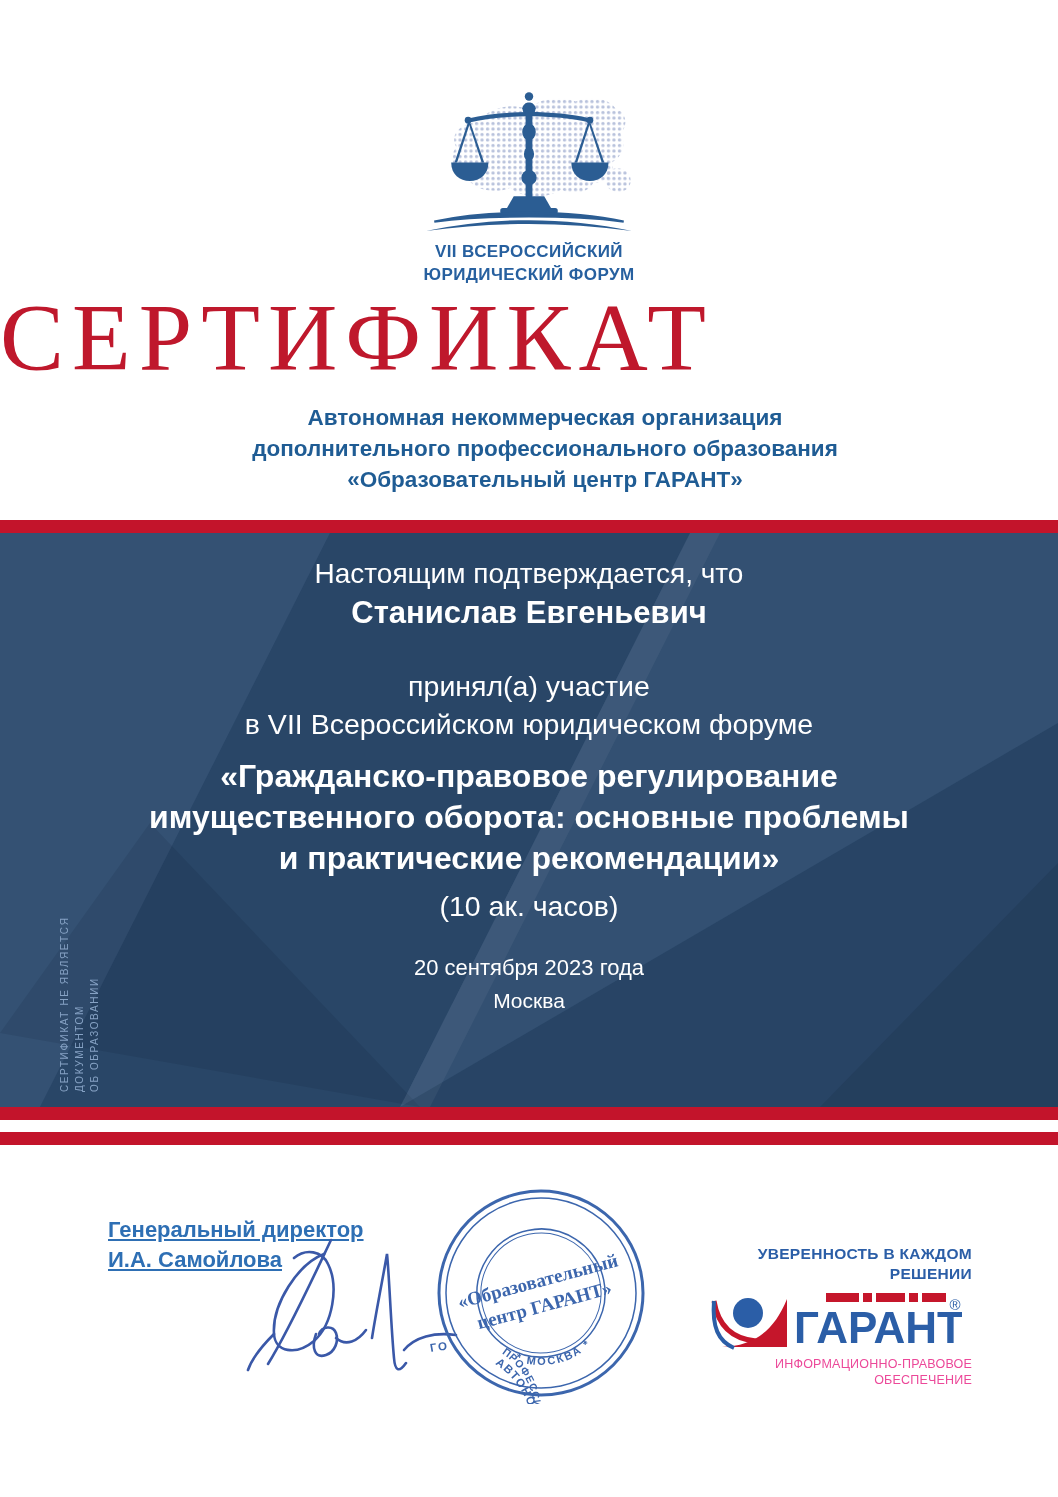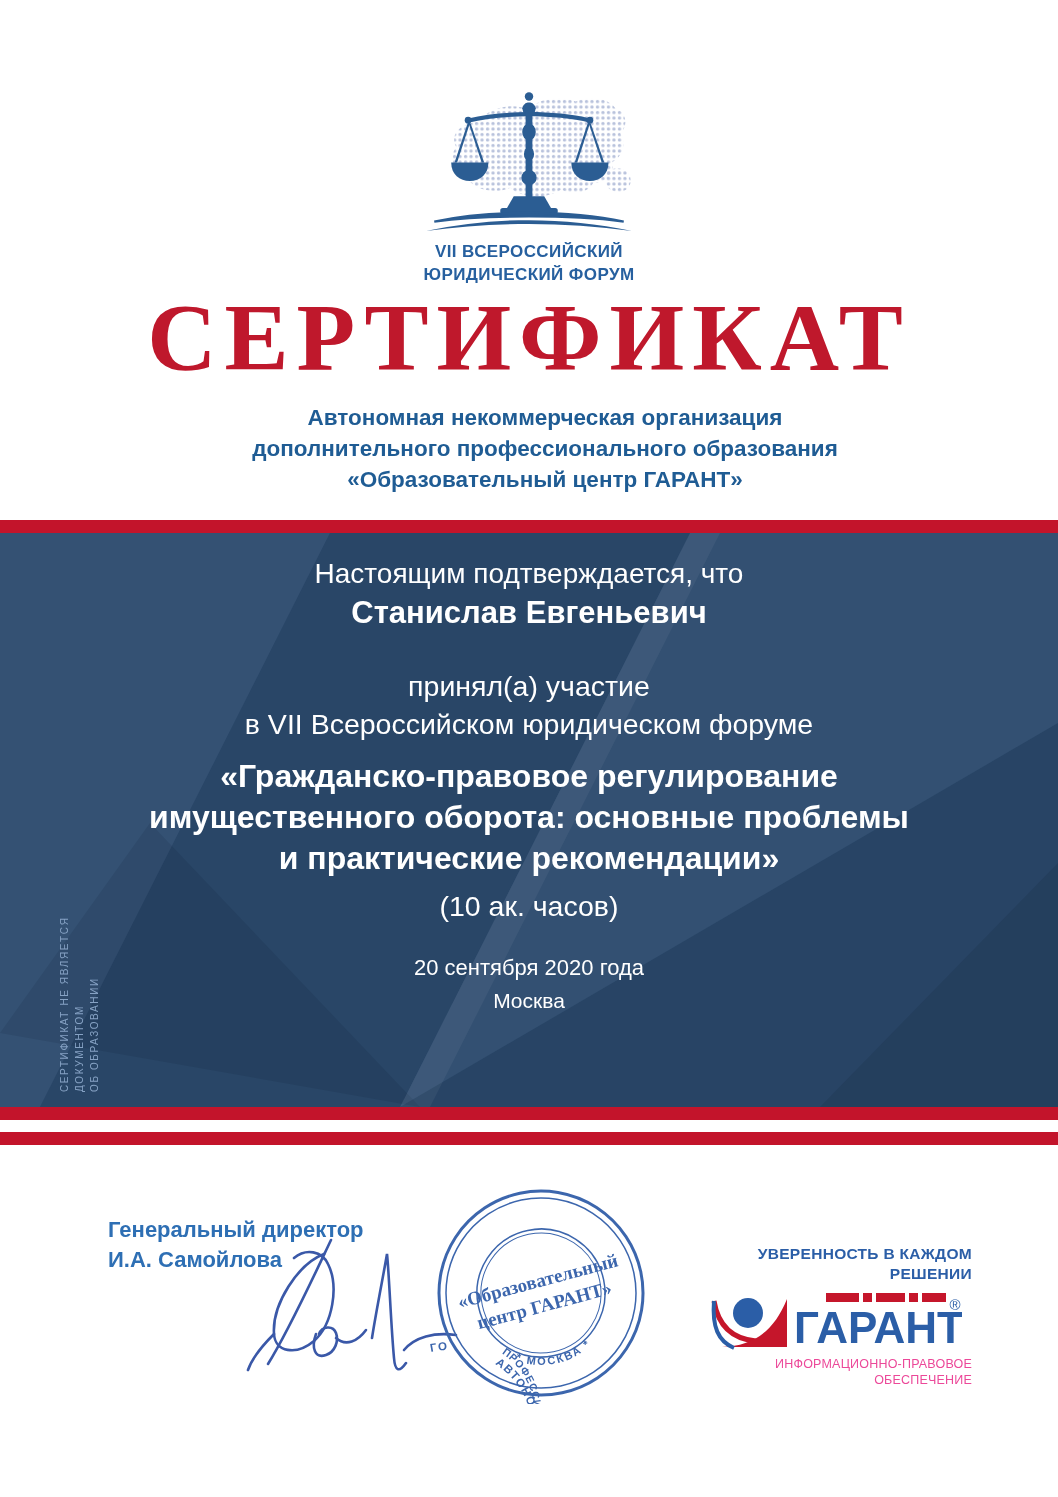--- a/index.html
+++ b/index.html
@@ -2,22 +2,22 @@
 <html><head>
 <meta charset="utf-8">
 <style>
   html,body{margin:0;padding:0;background:#ffffff;}
   .page{position:relative;width:1058px;height:1497px;background:#ffffff;overflow:hidden;
         font-family:"Liberation Sans",sans-serif;}
 
   
   .logo-wrap{position:absolute;top:88px;left:0;width:100%;text-align:center;}
   .forum-name{margin-top:0;color:#27609f;font-weight:bold;font-size:17px;line-height:23px;letter-spacing:.4px;}
-  .cert-title{position:absolute;top:288px;left:0;width:100%;text-align:center;
-              font-family:"Liberation Serif",serif;font-weight:bold;font-size:96px;line-height:100px;
+  .cert-title{position:absolute;top:288px;left:0;width:100%;
+              font-family:"Liberation Serif",serif;font-weight:normal;font-size:96px;line-height:100px;
               color:#bf182c;letter-spacing:8px;}
   .org-block{position:absolute;top:402px;left:0;width:100%;text-align:center;
              color:#1f5c94;font-weight:bold;font-size:22.5px;line-height:31px;padding-left:16px;}
 
   
   .stripe{position:absolute;left:0;width:1058px;background:#c3142b;height:13px;}
   .stripe-top{top:520px;}
   .stripe-mid1{top:1107px;}
   .stripe-mid2{top:1132px;}
 
@@ -33,21 +33,21 @@
   .topic{font-size:32px;line-height:41px;font-weight:bold;}
   .topic-first{margin-top:15px;}
   .hours-line{margin-top:10px;font-size:28.5px;line-height:34px;}
   .date-line{margin-top:32px;font-size:22px;line-height:26px;}
   .city-line{margin-top:8px;font-size:21px;line-height:24px;}
   .side-note{position:absolute;left:57px;top:1092px;transform:rotate(-90deg);transform-origin:0 0;
              width:178px;color:#86a2c4;font-size:10px;letter-spacing:1.6px;line-height:15px;text-align:left;}
 
   
   .director{position:absolute;left:108px;top:1215px;color:#2e6fb4;font-weight:bold;
-            font-size:22px;line-height:30px;}
+            font-size:22px;line-height:30px;text-decoration:underline;}
   .signature{position:absolute;left:212px;top:1228px;}
   .stamp{position:absolute;left:430px;top:1182px;}
   .garant-block{position:absolute;left:700px;top:1244px;width:272px;text-align:right;}
   .garant-slogan-top{color:#2b5ea7;font-weight:bold;font-size:15.5px;letter-spacing:.3px;line-height:20px;}
   .garant-logo{margin:7px auto 3px auto;display:block;}
   .garant-slogan-bottom{color:#ec4899;font-size:12.5px;line-height:16px;letter-spacing:.2px;}
 </style>
 </head>
 <body>
 
@@ -114,21 +114,21 @@
     </svg>
     <div class="band-inner">
       <div class="confirm-line">Настоящим подтверждается, что</div>
       <div class="name-patronymic">Станислав Евгеньевич</div>
       <div class="part-line1">принял(а) участие</div>
       <div class="part-line2">в VII Всероссийском юридическом форуме</div>
       <div class="topic topic-first">«Гражданско-правовое регулирование</div>
       <div class="topic">имущественного оборота: основные проблемы</div>
       <div class="topic">и практические рекомендации»</div>
       <div class="hours-line">(10 ак. часов)</div>
-      <div class="date-line">20 сентября 2020 года</div>
+      <div class="date-line">20 сентября 2023 года</div>
       <div class="city-line">Москва</div>
     </div>
   </div>
 
   <div class="side-note">
     <div>СЕРТИФИКАТ НЕ ЯВЛЯЕТСЯ</div>
     <div>ДОКУМЕНТОМ</div>
     <div>ОБ ОБРАЗОВАНИИ</div>
   </div>
 

